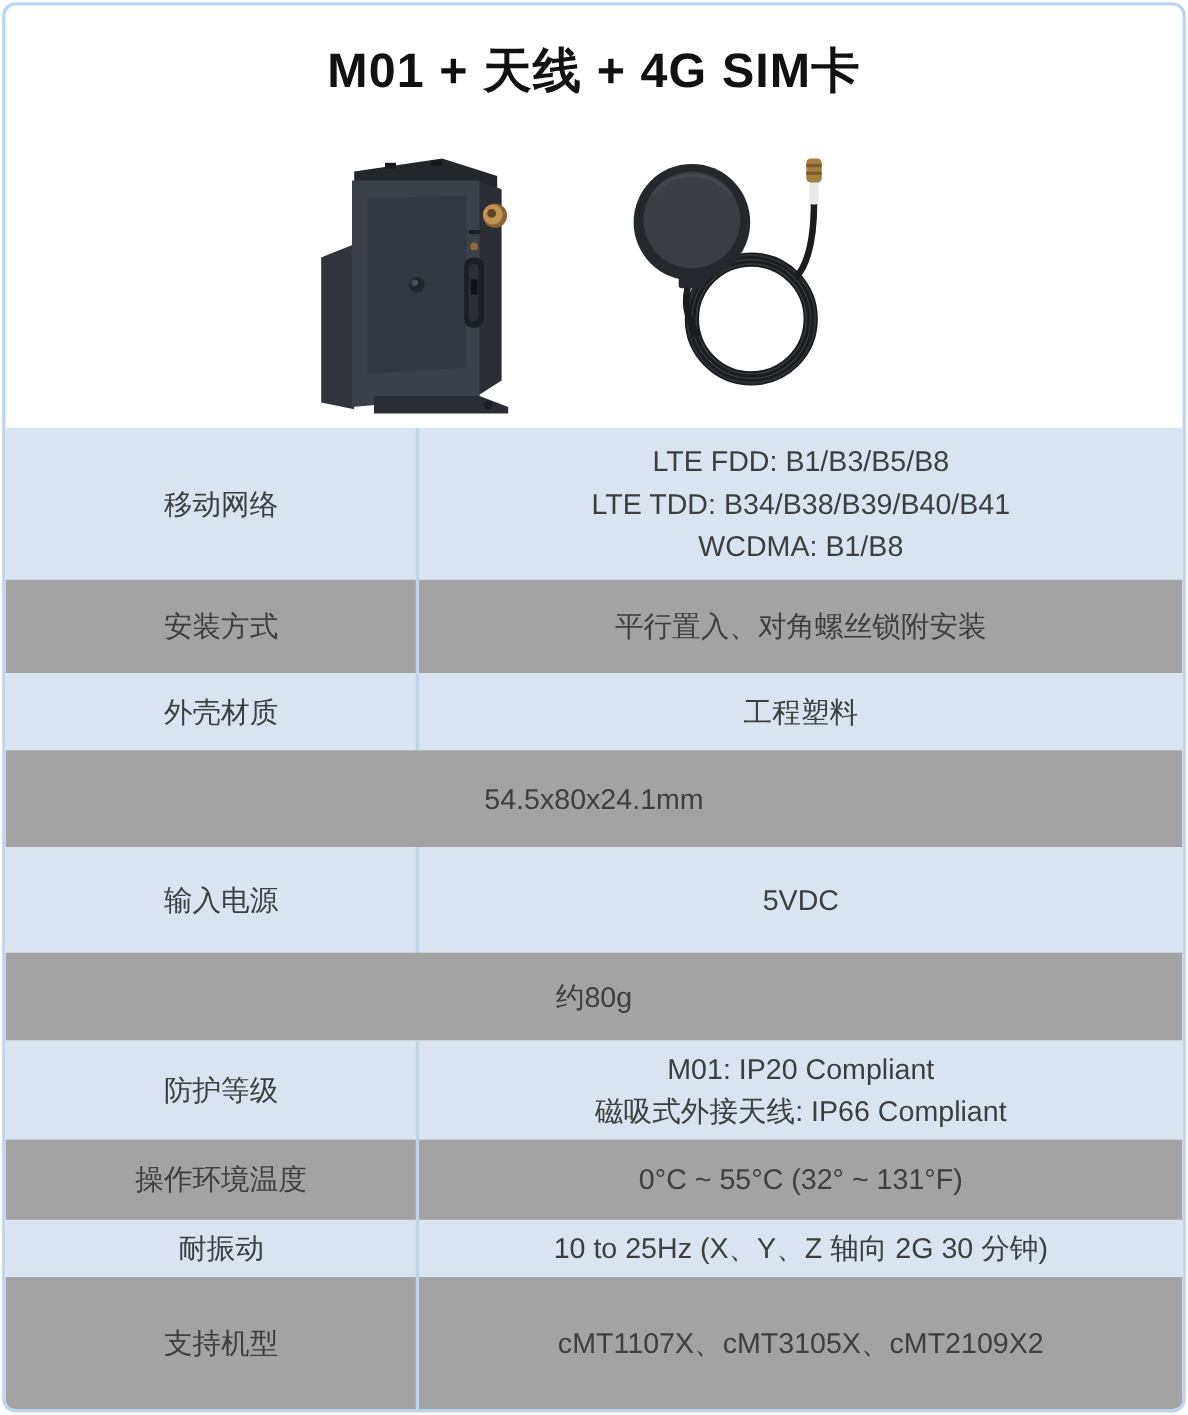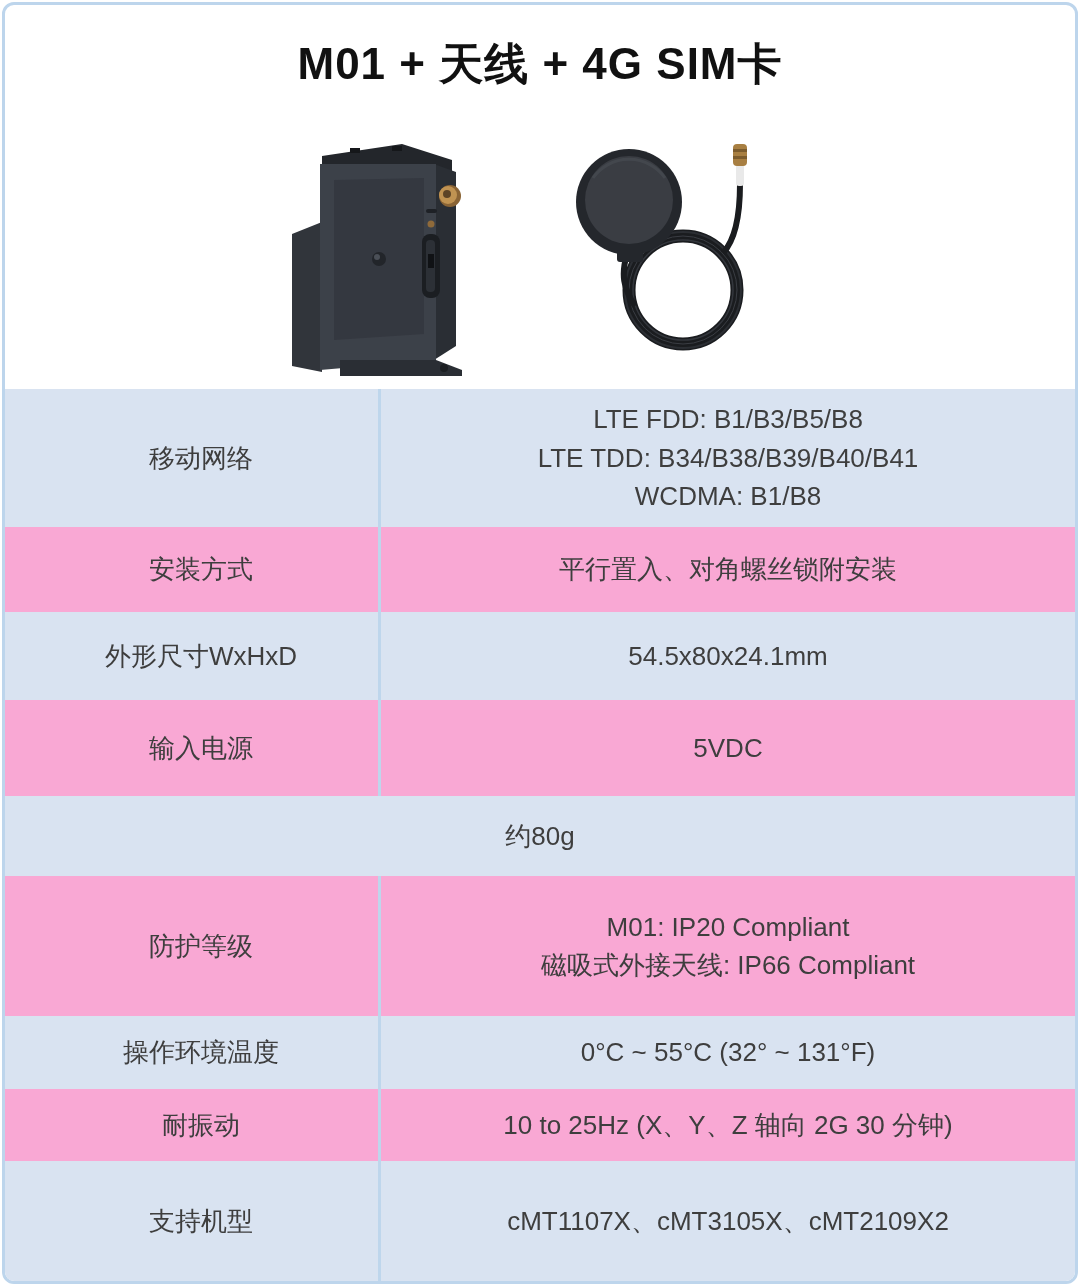--- a/index.html
+++ b/index.html
@@ -34,21 +34,21 @@
   }
   .figures{
     height:266px;flex:0 0 auto;
     display:flex;align-items:center;justify-content:center;
     gap:95px;
   }
   .spec-table{
     flex:1 1 auto;
     display:flex;flex-direction:column;
   }
-  .row{display:flex;flex:0 0 auto;background:#f9a8d4;}
+  .row{display:flex;flex:0 0 auto;background:#a3a3a3;}
   .row:nth-child(odd){background:var(--row-blue);}
   .cell{
     display:flex;align-items:center;justify-content:center;
     text-align:center;
     font-size:26px;color:var(--cell-text);
     line-height:1.48;
     padding:4px 20px;
   }
   .cell.label{
     width:357px;flex:0 0 auto;
@@ -125,40 +125,43 @@
 
   <div class="spec-table">
     <div class="row" style="height:138px">
       <div class="cell label">移动网络</div>
       <div class="cell value">LTE FDD: B1/B3/B5/B8<br>LTE TDD: B34/B38/B39/B40/B41<br>WCDMA: B1/B8</div>
     </div>
     <div class="row" style="height:85px">
       <div class="cell label">安装方式</div>
       <div class="cell value">平行置入、对角螺丝锁附安装</div>
     </div>
+    <div class="row" style="height:70px">
+      <div class="cell label">外壳材质</div>
+      <div class="cell value">工程塑料</div>
+    </div>
     <div class="row" style="height:88px">
-      <div class="cell label">外形尺寸WxHxD</div>
       <div class="cell value">54.5x80x24.1mm</div>
     </div>
     <div class="row" style="height:96px">
       <div class="cell label">输入电源</div>
       <div class="cell value">5VDC</div>
     </div>
     <div class="row" style="height:80px">
       <div class="cell value">约80g</div>
     </div>
-    <div class="row" style="height:140px">
+    <div class="row" style="height:90px">
       <div class="cell label">防护等级</div>
       <div class="cell value">M01: IP20 Compliant<br>磁吸式外接天线: IP66 Compliant</div>
     </div>
     <div class="row" style="height:73px">
       <div class="cell label">操作环境温度</div>
       <div class="cell value">0°C ~ 55°C (32° ~ 131°F)</div>
     </div>
-    <div class="row" style="height:72px">
+    <div class="row" style="height:52px">
       <div class="cell label">耐振动</div>
       <div class="cell value">10 to 25Hz (X、Y、Z 轴向 2G 30 分钟)</div>
     </div>
     <div class="row" style="flex:1 1 auto">
       <div class="cell label">支持机型</div>
       <div class="cell value">cMT1107X、cMT3105X、cMT2109X2</div>
     </div>
   </div>
 
 </div>

